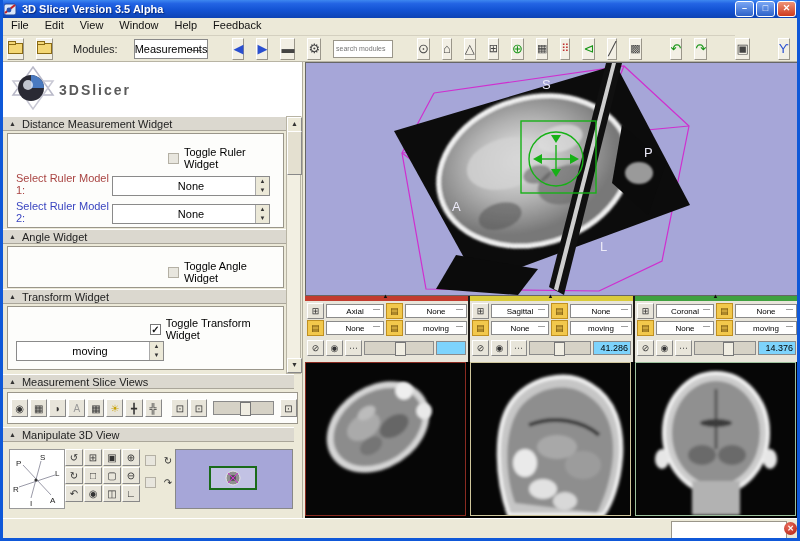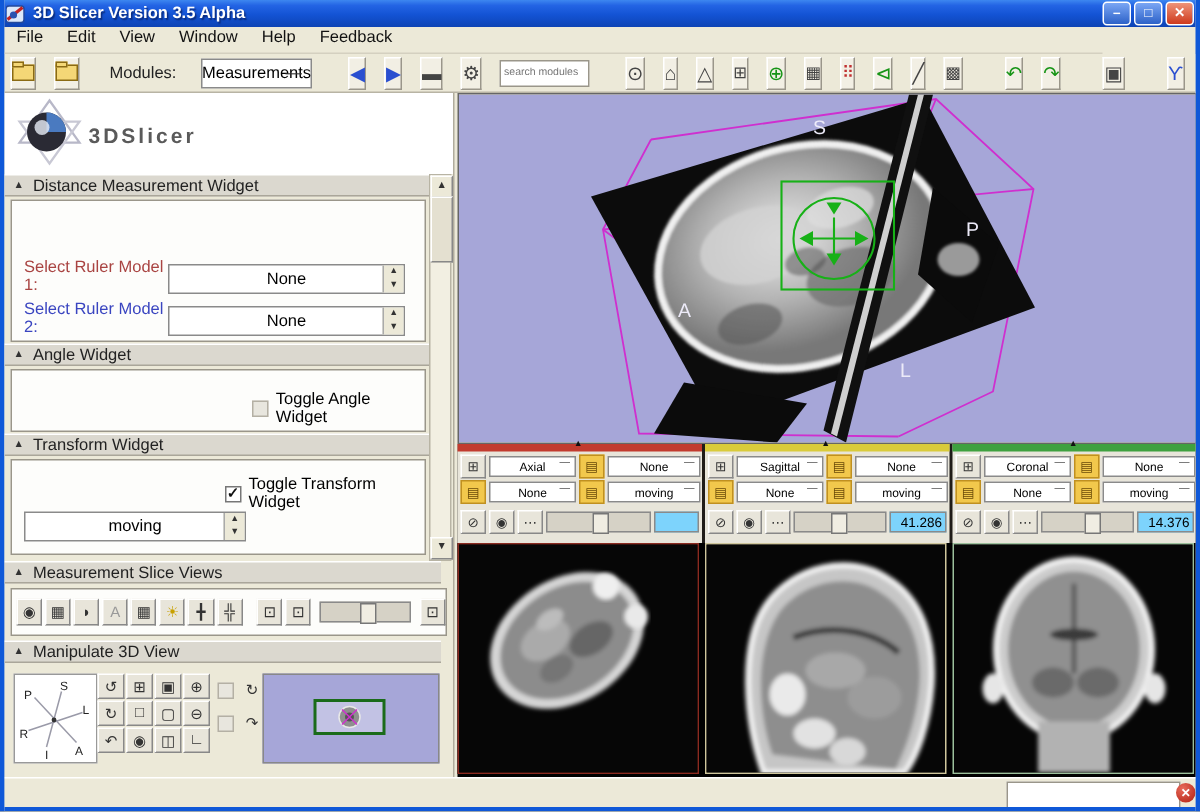--- a/index.html
+++ b/index.html
@@ -186,20 +186,24 @@
       <span class="logo-text">3DSlicer</span>
     </div>
 
     <div class="scrollarea">
 
       <div class="sec-hdr" style="top:0;">
         <span class="arr">▲</span>
         <span class="t">Distance Measurement Widget</span>
       </div>
       <div class="sec-box" style="top:17px;height:93px;">
+        <div class="cbrow" style="left:160px;top:12px;">
+          <span class="cb"></span>
+          <span>Toggle Ruler Widget</span>
+        </div>
         <div class="fieldrow" style="top:38px;">
           <span class="flabel" style="color:#a94442;">Select Ruler Model 1:</span>
           <div class="combo">
             <span>None</span>
             <span class="spins">
                 <span class="sp">▲</span>
                 <span class="sp">▼</span>
               </span>
           </div>
         </div>

